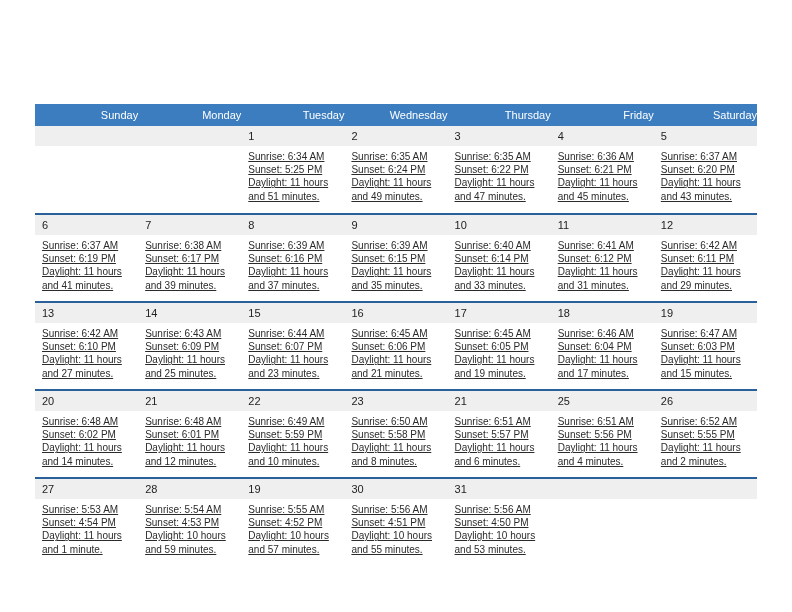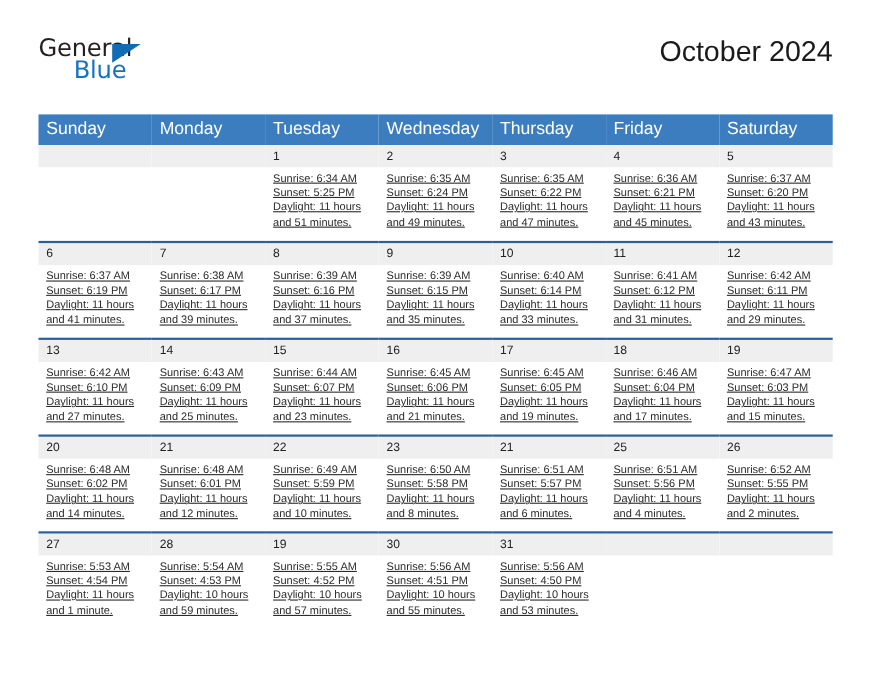--- a/index.html
+++ b/index.html
@@ -87,23 +87,23 @@
     position: absolute;
     left: 35px;
     top: 104px;
     width: 722px;
     border-collapse: collapse;
     table-layout: fixed;
   }
   .calendar th {
     background: #3b7dbf;
     color: #ffffff;
-    font-size: 16px;
+    font-size: 11px;
     font-weight: normal;
-    text-align: left;
+    text-align: right;
     padding: 5px 0 5px 7px;
     height: 19px;
     box-sizing: border-box;
     border: none;
     margin-left: 43px;
   }
   .calendar td {
     vertical-align: top;
     padding: 0;
     border: none;
@@ -135,27 +135,21 @@
     text-decoration: underline;
   }
   .details div {
     white-space: normal;
   }
 </style>
 </head>
 <body>
 
 <div class="page-header">
-  <div class="brand">
-    <span class="brand-general">General</span>
-    <span class="brand-triangle"></span>
-    <span class="brand-blue">Blue</span>
-  </div>
   <div class="title-block">
-    <div class="cal-title">October 2024</div>
   </div>
 </div>
 
 <table class="calendar">
   <thead>
     <tr id="weekday-row">
         <th>Sunday</th>
         <th>Monday</th>
         <th>Tuesday</th>
         <th>Wednesday</th>

